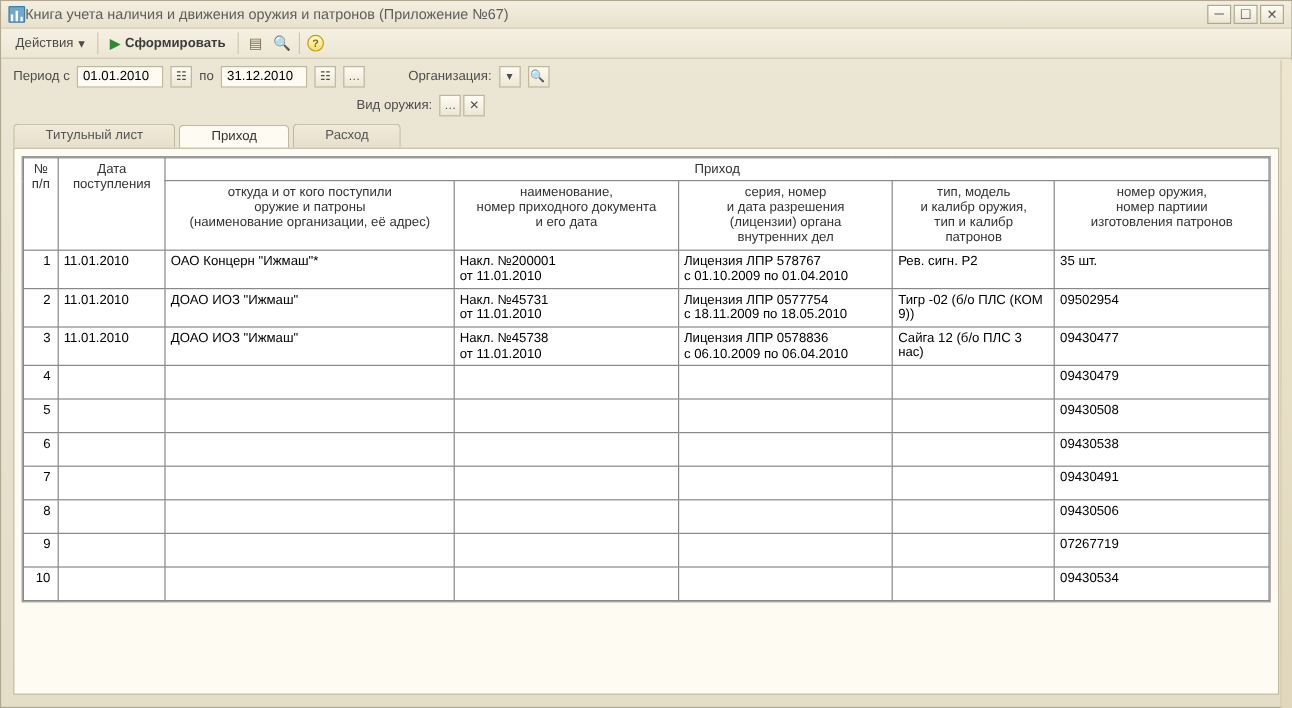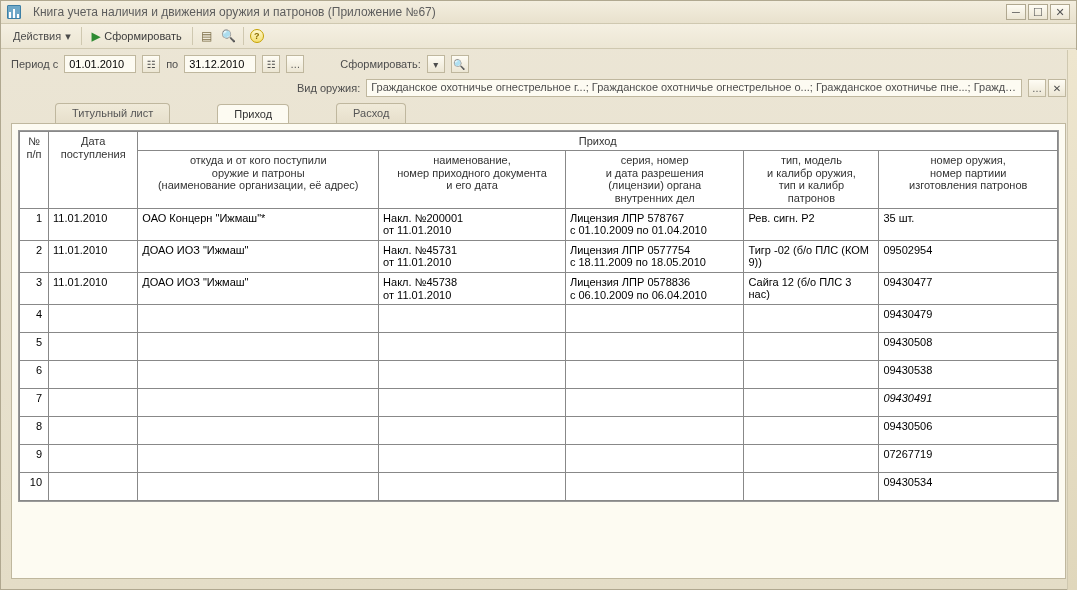--- a/index.html
+++ b/index.html
@@ -22,21 +22,21 @@
   .titlebar {
     display: flex;
     align-items: center;
     justify-content: space-between;
     padding: 3px 6px;
     background: linear-gradient(#f3eedf, #e8e1cd);
     border-bottom: 1px solid #cfc8b0;
     color: #5d5d5d;
     font-size: 12px;
   }
-  .titlebar-left { display: flex; align-items: flex-end; gap: 12px; }
+  .titlebar-left { display: flex; align-items: flex-end; gap: 0; }
   .titlebar-icon {
     width: 14px; height: 14px; background: #6fa8c8;
     border: 1px solid #3d7fa5; border-radius: 1px;
     display: flex; align-items: flex-end; justify-content: space-around;
     font-size: 7px; overflow: hidden;
   }
   .titlebar-icon span { width: 2px; background: #fff; }
   .titlebar-buttons { display: flex; gap: 2px; }
   .tbtn {
     width: 20px; height: 16px; border: 1px solid #b0a890;
@@ -47,21 +47,21 @@
   .toolbar {
     display: flex; align-items: center; gap: 6px;
     padding: 3px 8px;
     background: linear-gradient(#f5f0e2,#ece6d4);
     border-bottom: 1px solid #cfc8b0;
     text-align: right;
   }
   .toolbar .divider { width: 1px; height: 18px; background: #cfc8b0; }
   .tb-item { display: flex; align-items: center; gap: 4px; color: #4a4a4a; cursor: default; padding: 2px 4px; }
   .tb-green { color: #2e8b32; font-weight: bold; }
-  .tb-bold { font-weight: normal; color: #3d3d3d; }
+  .tb-bold { font-weight: bold; color: #3d3d3d; }
   .tb-icon { width: 16px; height: 16px; display:flex; align-items:center; justify-content:center; font-size:12px; }
   .i-page { color:#7d6f4a; }
   .i-mag { color:#8a6fa3; }
   .i-help {
     width:14px;height:14px;border:1px solid #c4a000;border-radius:7px;
     background:linear-gradient(#fff8d0,#f5e070);
     display:flex;align-items:center;justify-content:center;
     font-size:9px;color:#8a6d00;font-weight:bold;
   }
 
@@ -85,23 +85,23 @@
     font-size:10px;cursor:default;
   }
   .org-input { flex: 0 0 560px; width:560px; }
   .input-wide { flex:1; min-width:0; overflow:hidden; white-space:nowrap; text-overflow:ellipsis; }
   .after-input { display:flex; gap:2px; }
 
   .tabs { display:flex; gap:0; padding: 4px 10px 0; }
   .tab {
     border:1px solid #bfb79e; border-bottom:none;
     border-radius:4px 4px 0 0;
-    padding:3px 16px;
+    padding:3px 26px;
     background:linear-gradient(#f0ead9,#e6dfcb);
-    margin-right:3px; color:#555; cursor:default;margin-left:44px;
+    margin-right:3px; color:#555; cursor:default;
   }
   .tab.active {
     background:#fdfbf2; color:#333; font-weight:normal;
     position:relative; top:1px; border-bottom:1px solid #fdfbf2;
   }
 
   .tab-panel {
     margin: 0 10px 10px;
     border:1px solid #bfb79e;
     background:#fdfbf2;
@@ -184,28 +184,27 @@
   <div class="filters">
     <div class="filter-row">
       <span class="label">Период с</span>
       <input class="input date-input" value="01.01.2010" style="">
       <div class="btn-small">☷</div>
       <span class="label">по</span>
       <input class="input date-input" value="31.12.2010" style="">
       <div class="btn-small">☷</div>
       <div class="btn-small">…</div>
       <span style="width:24px"></span>
-      <span class="label">Сформировать:</span>
+      <span class="label">Организация:</span>
       <div class="btn-small">▾</div>
       <div class="btn-small">🔍</div>
     </div>
     <div class="filter-row">
       <span style="width:280px"></span>
       <span class="label">Вид оружия:</span>
-      <div class="input input-wide">Гражданское охотничье огнестрельное г...; Гражданское охотничье огнестрельное о...; Гражданское охотничье пне...; Гражданс</div>
       <div class="after-input">
         <div class="btn-small">…</div>
         <div class="btn-small">✕</div>
       </div>
     </div>
   </div>
 
   <div class="tabs">
     <div class="tab">Титульный лист</div>
     <div class="tab active">Приход</div>
@@ -293,21 +292,21 @@
               <td style="height: 28px;"></td>
               <td style="height: 28px;">09430538</td>
             </tr>
             <tr>
               <td class="col-num" style="height: 28px;">7</td>
               <td style="height: 28px;"></td>
               <td style="height: 28px;"></td>
               <td class="twoline" style="height: 28px;"></td>
               <td class="twoline" style="height: 28px;"></td>
               <td style="height: 28px;"></td>
-              <td style="height: 28px; font-style: italic;">09430491</td>
+              <td style="height: 28px;">09430491</td>
             </tr>
             <tr>
               <td class="col-num" style="height: 28px;">8</td>
               <td style="height: 28px;"></td>
               <td style="height: 28px;"></td>
               <td class="twoline" style="height: 28px;"></td>
               <td class="twoline" style="height: 28px;"></td>
               <td style="height: 28px;"></td>
               <td style="height: 28px;">09430506</td>
             </tr>

